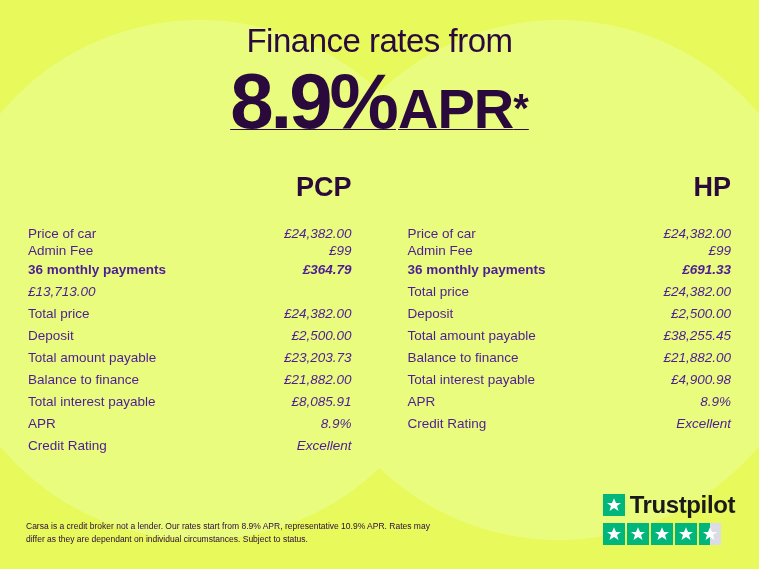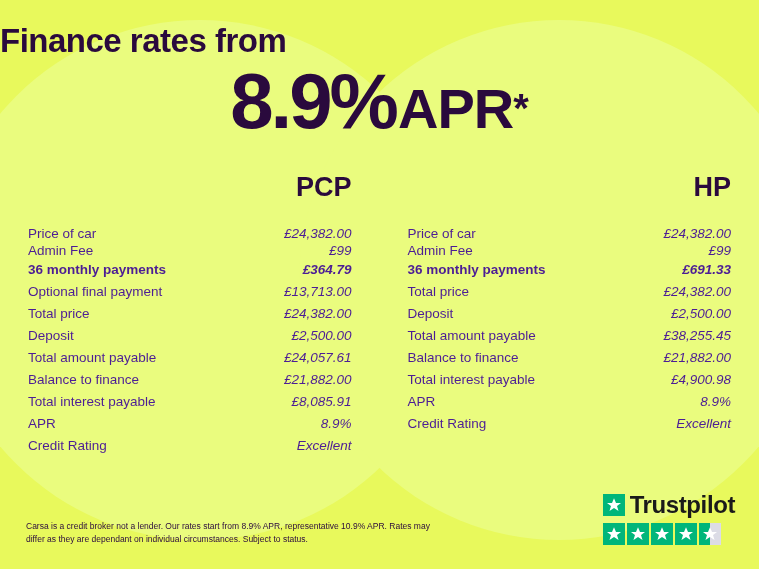--- a/index.html
+++ b/index.html
@@ -27,34 +27,35 @@
     width: 520px; height: 520px;
     right: -60px; top: 20px;
   }
   .content {
     position: relative;
     z-index: 2;
     width: 759px;
     height: 569px;
   }
   .headline {
-    text-align: left;
-    color: #2a0a3d;
-    font-weight: bold;
+    text-align: center;
+    color: #2a0a3d;
+    font-weight: normal;
     font-size: 33px;
     letter-spacing: -0.5px;
     padding-top: 22px;
   }
   .bigrate {
     text-align: center;
     color: #2a0a3d;
     font-weight: bold;
     line-height: 0.92;
     margin-top: 6px;
     white-space: nowrap;
+    text-decoration: underline;
   }
   .bigrate .num {
     font-size: 78px;
     letter-spacing: -3px;
   }
   .bigrate .apr {
     font-size: 56px;
     letter-spacing: -1px;
     margin-left: 2px;
   }
@@ -162,34 +163,33 @@
       </div>
       <div class="row tight">
         <span class="label">Admin Fee</span>
         <span class="value">£99</span>
       </div>
       <div class="row highlight">
         <span class="label">36 monthly payments</span>
         <span class="value">£364.79</span>
       </div>
       <div class="row">
-        <span class="label">Optional final payment</span>
         <span class="value">£13,713.00</span>
       </div>
       <div class="row">
         <span class="label">Total price</span>
         <span class="value">£24,382.00</span>
       </div>
       <div class="row">
         <span class="label">Deposit</span>
         <span class="value">£2,500.00</span>
       </div>
       <div class="row">
         <span class="label">Total amount payable</span>
-        <span class="value">£24,057.61</span>
+        <span class="value">£23,203.73</span>
       </div>
       <div class="row">
         <span class="label">Balance to finance</span>
         <span class="value">£21,882.00</span>
       </div>
       <div class="row">
         <span class="label">Total interest payable</span>
         <span class="value">£8,085.91</span>
       </div>
       <div class="row">

